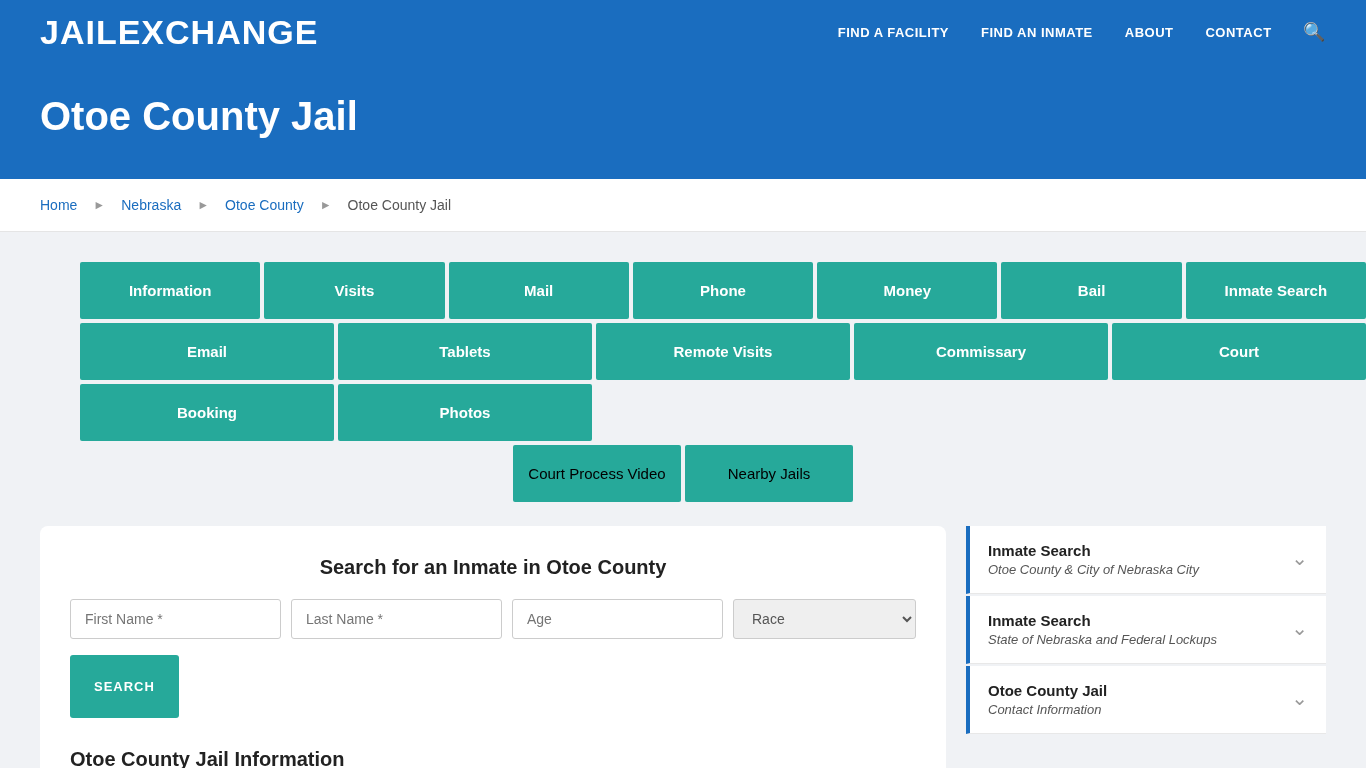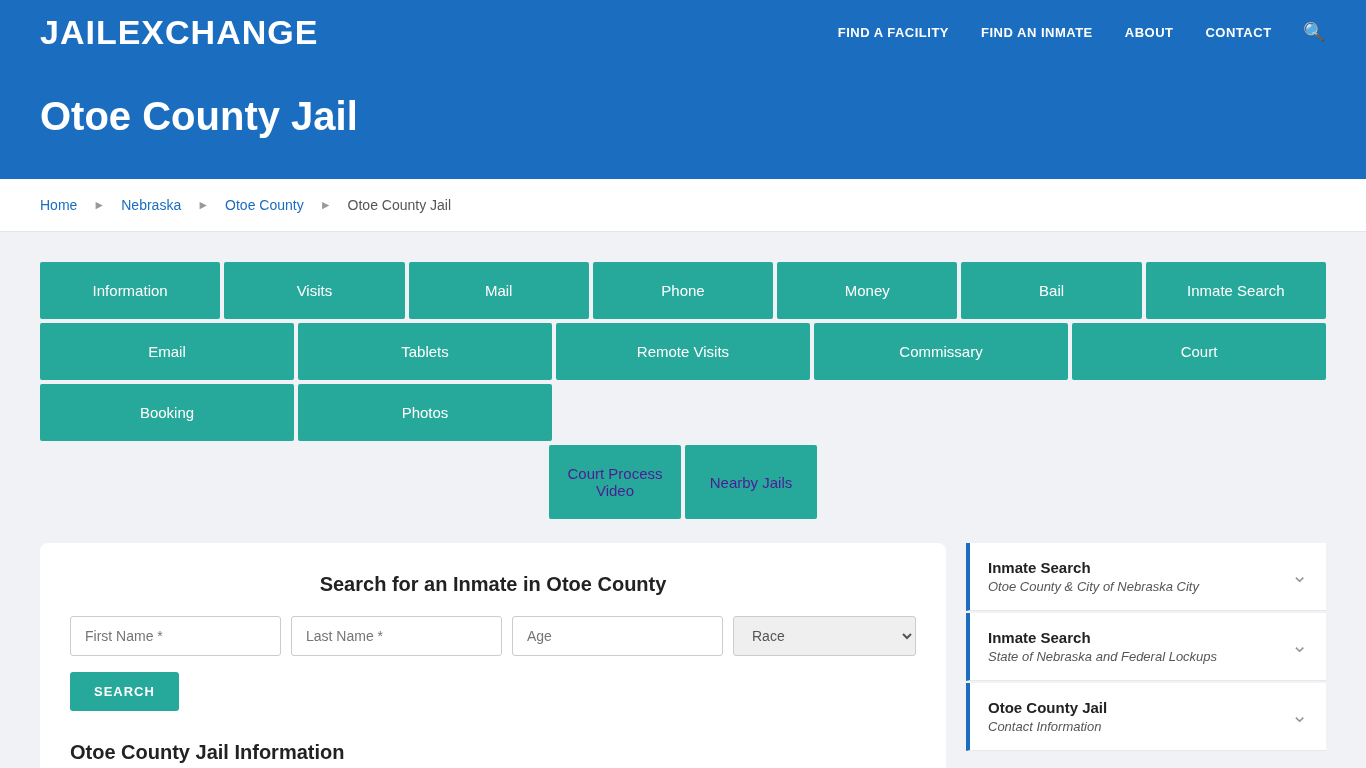--- a/index.html
+++ b/index.html
@@ -89,37 +89,38 @@
       justify-content: center;
       gap: 4px;
       margin-bottom: 24px;
     }
     .nav-btn {
       background: #26a99a;
       color: #fff;
       border: none;
       padding: 20px 10px;
       font-size: 15px;
-      font-weight: 400;
+      font-weight: 700;
       text-align: center;
       cursor: pointer;
       border-radius: 2px;
       width: 100%;
+      margin-left: 40px;
     }
     .nav-btn3 {
       background: #26a99a;
-      color: #4c1d95;
+      color: #000000;
       border: none;
       padding: 20px 10px;
       font-size: 15px;
       font-weight: 500;
       text-align: center;
       cursor: pointer;
       border-radius: 2px;
-      width: 132px;
+      width: 168px;
     }
 
     
     .content-row {
       display: flex;
       gap: 20px;
       align-items: flex-start;
     }
 
     
@@ -147,21 +148,21 @@
       border-radius: 3px;
       padding: 10px 14px;
       font-size: 14px;
       flex: 1;
       color: #555;
     }
     .search-btn {
       background: #26a99a;
       color: #fff;
       border: none;
-      padding: 12px 24px;
+      padding: 24px 24px;
       font-size: 13px;
       font-weight: 700;
       letter-spacing: 1px;
       border-radius: 3px;
       cursor: pointer;
     }
 
     
     .info-section {
       padding: 20px 0 0 0;

